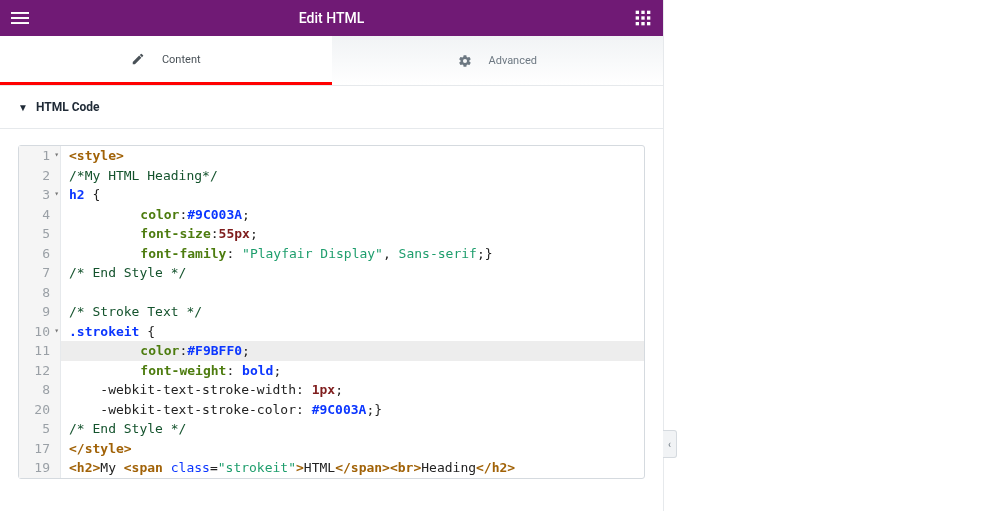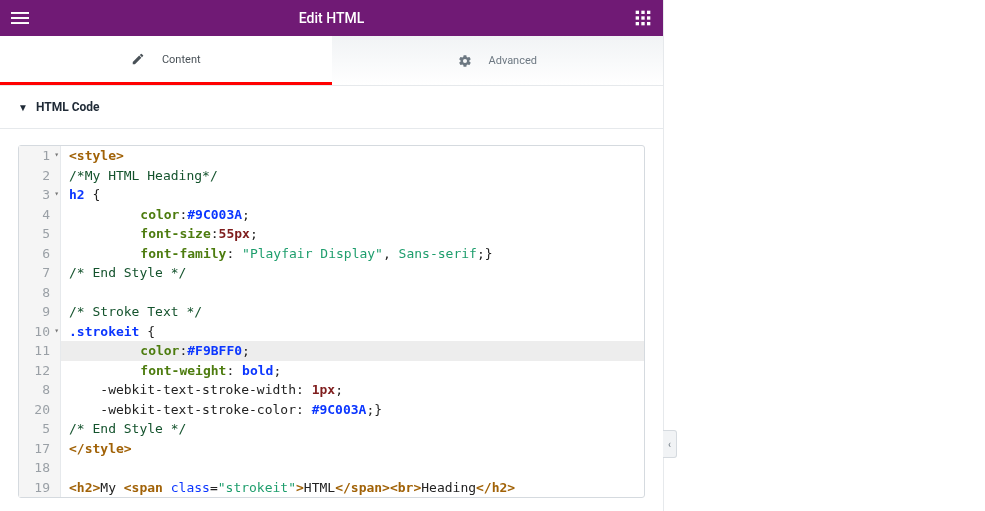--- a/index.html
+++ b/index.html
@@ -150,24 +150,20 @@
           </div>
           <div class="line">
             <div class="gutter">5</div>
             <div class="code"><span class="t-cmt">/* End Style */</span></div>
           </div>
           <div class="line">
             <div class="gutter">17</div>
             <div class="code"><span class="t-tag">&lt;/style&gt;</span></div>
           </div>
           <div class="line">
-            <div class="gutter">18</div>
-            <div class="code">&nbsp;</div>
-          </div>
-          <div class="line">
             <div class="gutter">19</div>
             <div class="code"><span class="t-tag">&lt;h2&gt;</span><span class="t-plain">My </span><span class="t-tag">&lt;span</span> <span class="t-attr">class</span><span class="t-punc">=</span><span class="t-str">"strokeit"</span><span class="t-tag">&gt;</span><span class="t-plain">HTML</span><span class="t-tag">&lt;/span&gt;&lt;br&gt;</span><span class="t-plain">Heading</span><span class="t-tag">&lt;/h2&gt;</span></div>
           </div>
         </div>
     </div>
   </div>
 
   <div class="preview">
     <div class="collapse-tab">
       <span>‹</span>

